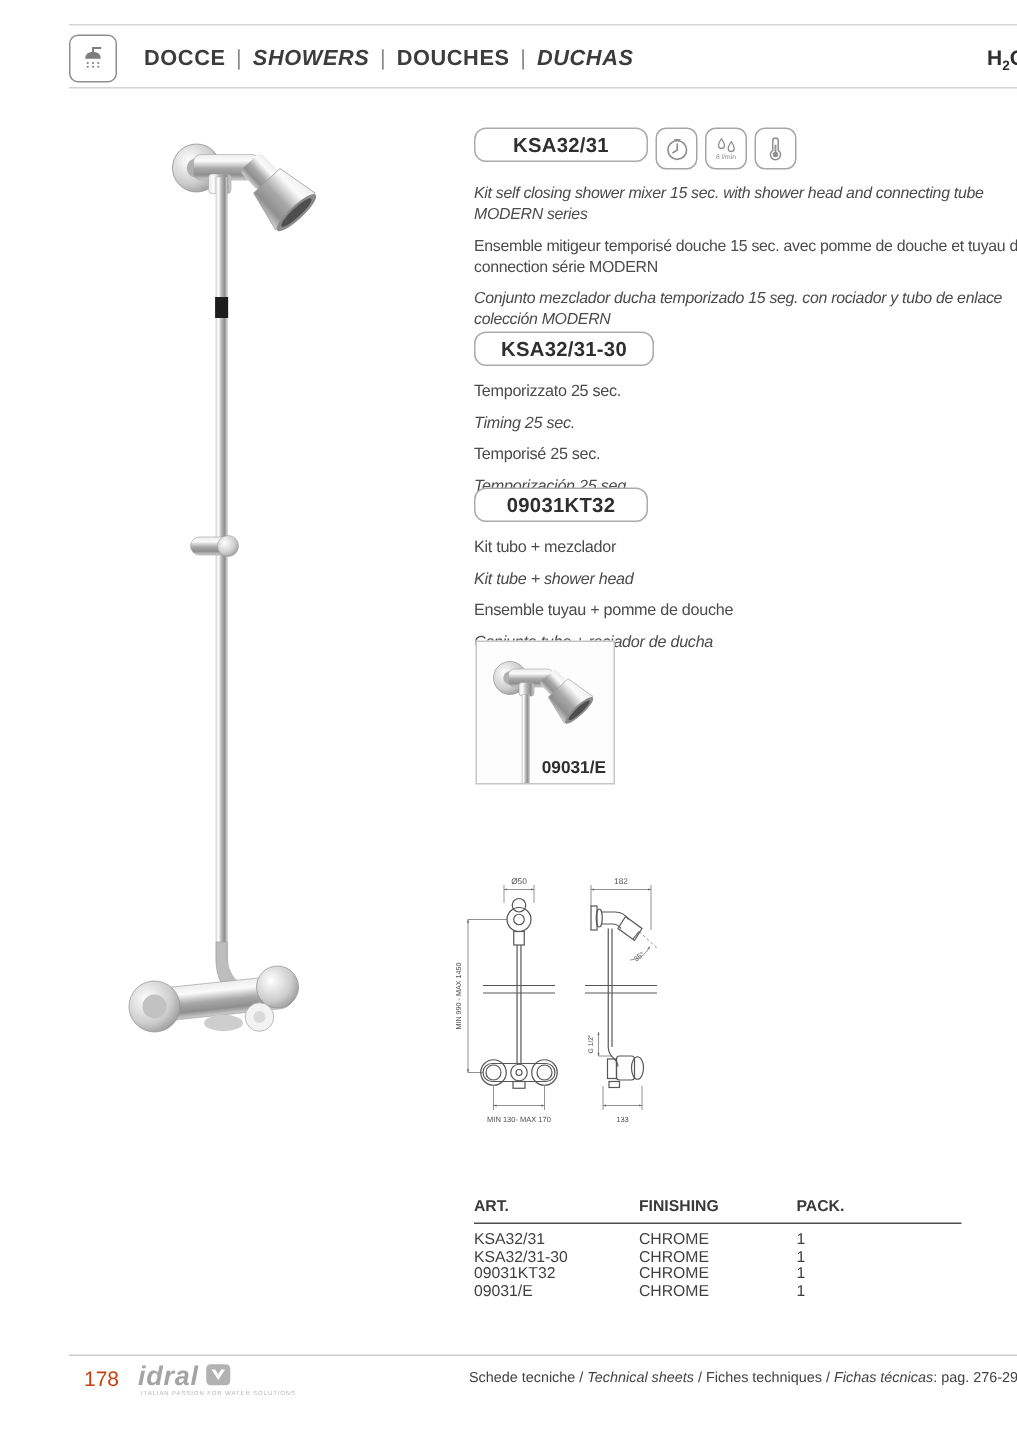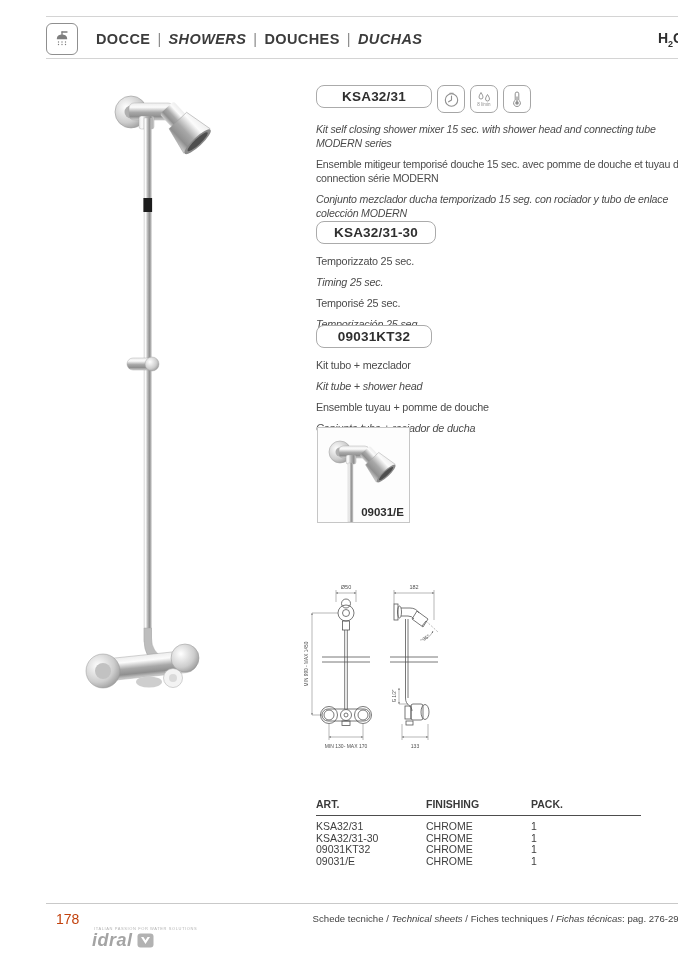--- a/index.html
+++ b/index.html
@@ -39,21 +39,21 @@
   .drawings{position:absolute;left:276px;top:580px;width:160px;height:180px;}
 
   
   .spec-table{position:absolute;left:290px;top:799px;width:325px;font-size:10.5px;color:#3f3f3f;}
   .t-row{display:grid;grid-template-columns:110px 105px 110px;line-height:11.6px;}
   .t-head{font-weight:bold;color:#3a3a3a;padding-bottom:4px;}
   .t-rule{height:1.5px;background:#4d4d4d;margin-bottom:5px;}
 
   
   .ftr-num{position:absolute;left:30px;top:911px;font-size:14px;color:#c2410c;}
-  .ftr-logo{position:absolute;left:66px;top:932px;display:flex;align-items:center;}
+  .ftr-logo{position:absolute;left:66px;top:909px;display:flex;align-items:flex-start;}
   .ftr-brand{font-size:18px;font-weight:bold;font-style:italic;color:#a4a4a4;letter-spacing:.5px;line-height:16px;}
   .ftr-tagline{position:absolute;left:68px;top:926px;font-size:4px;letter-spacing:.6px;color:#b4b4b4;white-space:nowrap;}
   .ftr-note{position:absolute;right:20px;top:913px;font-size:9.6px;color:#424242;white-space:nowrap;}
 </style>
 </head>
 <body>
 
 <div class="page">
 
   <div class="rule" style="left:20px;right:20px;top:16px;"></div>

